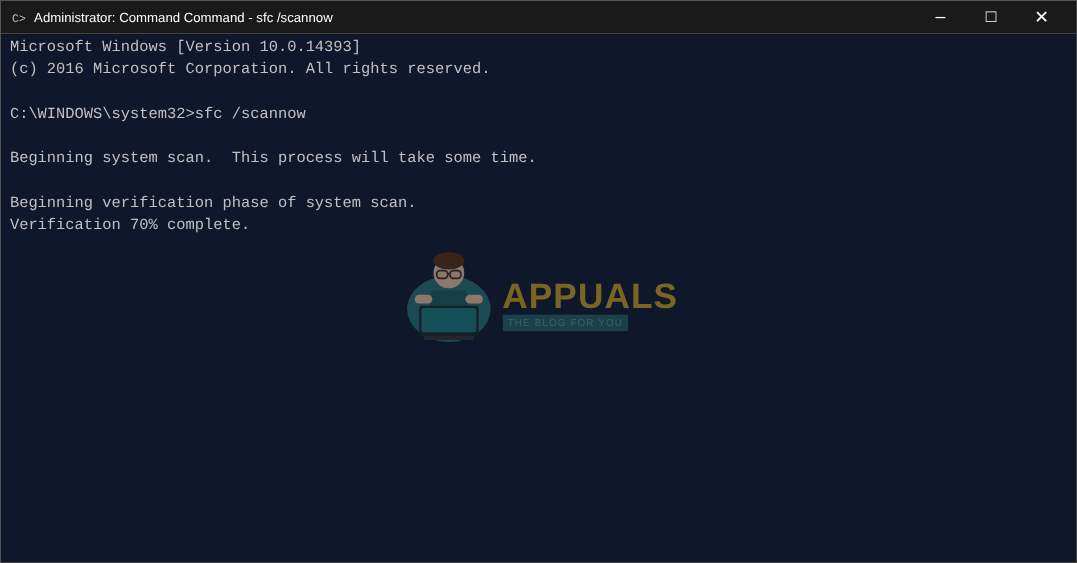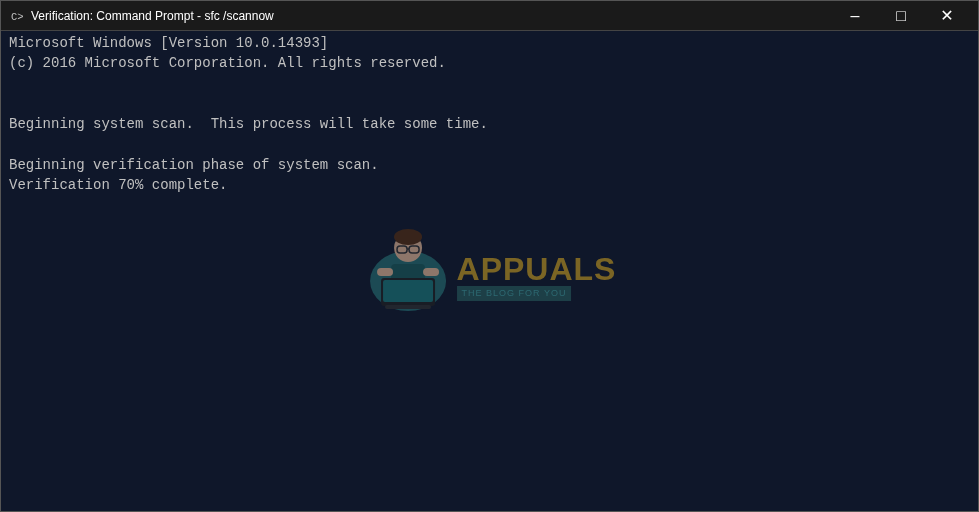--- a/index.html
+++ b/index.html
@@ -152,33 +152,34 @@
 <body>
 
 <div class="window">
   <div class="title-bar">
     <div class="title-bar-icon">
       <svg viewBox="0 0 16 16" fill="none">
         <rect width="16" height="16" fill="#1a1a1a"></rect>
         <text x="1" y="13" font-size="12" fill="#c0c0c0" font-family="Courier New">C&gt;</text>
       </svg>
     </div>
-    <span class="title-bar-text">Verification: Command Prompt - sfc  /scannow</span>
+    <span class="title-bar-text">Administrator: Command Command - sfc  /scannow</span>
     <div class="title-bar-controls">
       <button class="title-bar-btn">–</button>
       <button class="title-bar-btn">□</button>
       <button class="title-bar-btn close">✕</button>
     </div>
   </div>
 
   <div class="console-area">
     <div id="console-lines">
         <span class="console-line">Microsoft Windows [Version 10.0.14393]</span>
         <span class="console-line">(c) 2016 Microsoft Corporation. All rights reserved.</span>
         <span class="console-line"> </span>
+        <span class="console-line">C:\WINDOWS\system32&gt;sfc /scannow</span>
         <span class="console-line"> </span>
         <span class="console-line">Beginning system scan.  This process will take some time.</span>
         <span class="console-line"> </span>
         <span class="console-line">Beginning verification phase of system scan.</span>
         <span class="console-line">Verification 70% complete.</span>
         <span class="console-line"> </span>
         <span class="console-line"> </span>
         <span class="console-line"> </span>
         <span class="console-line"> </span>
         <span class="console-line"> </span>

